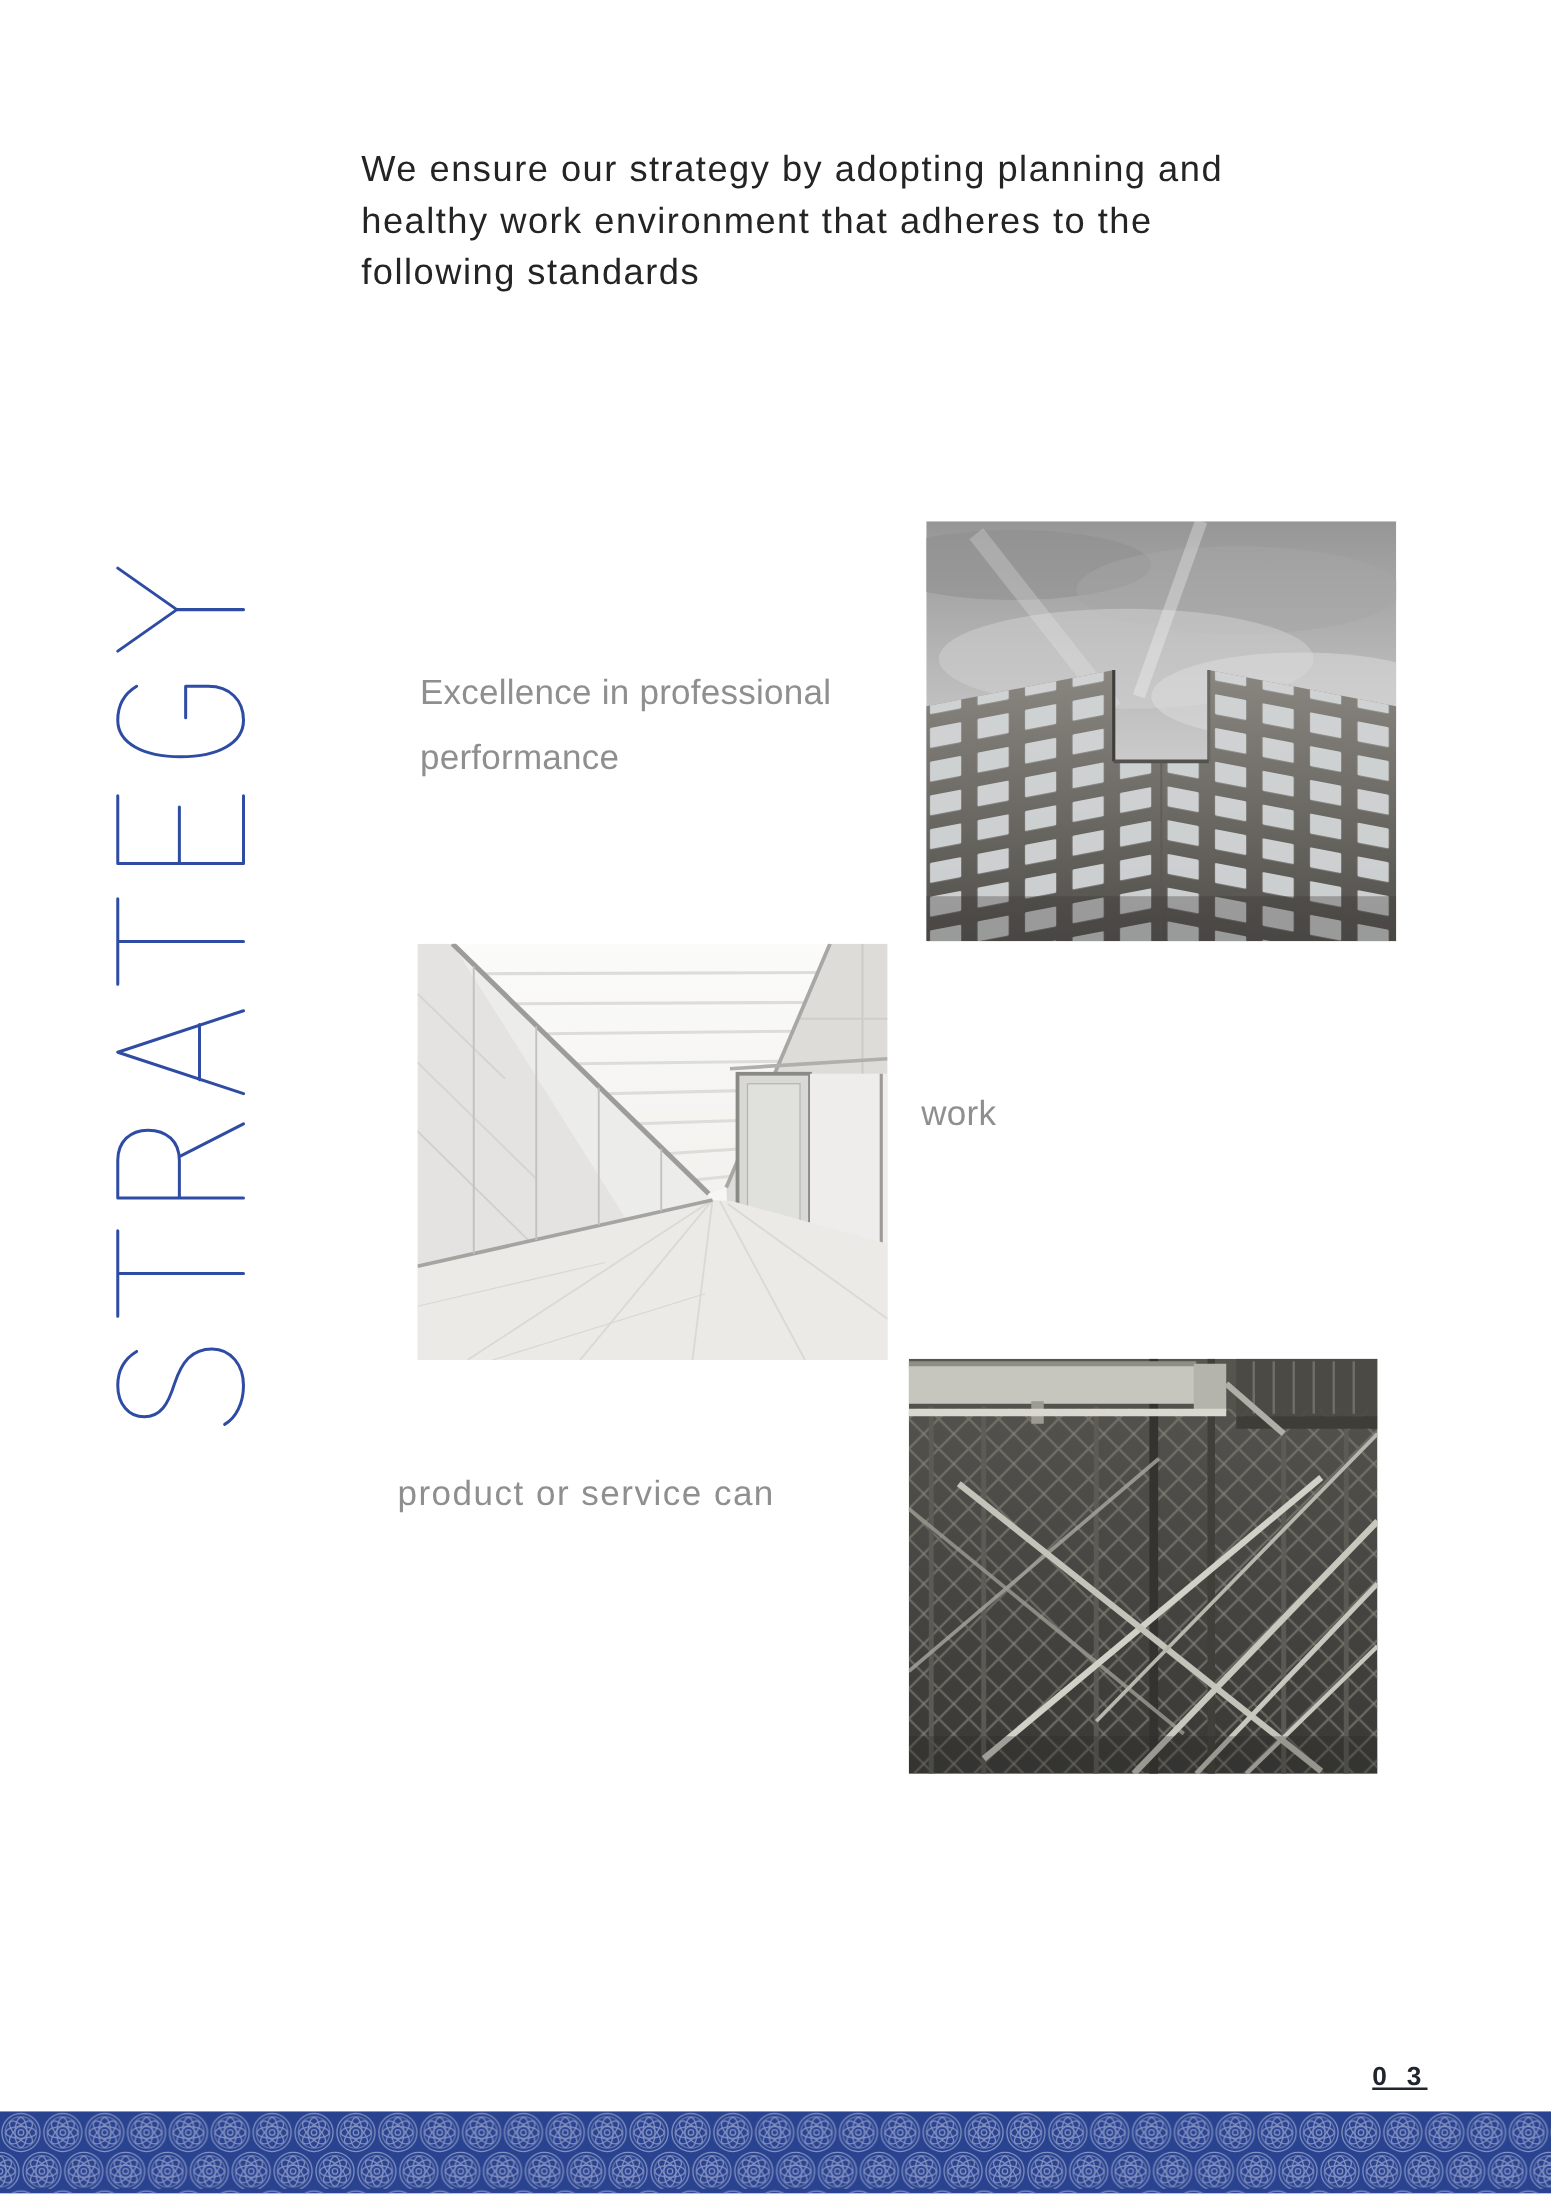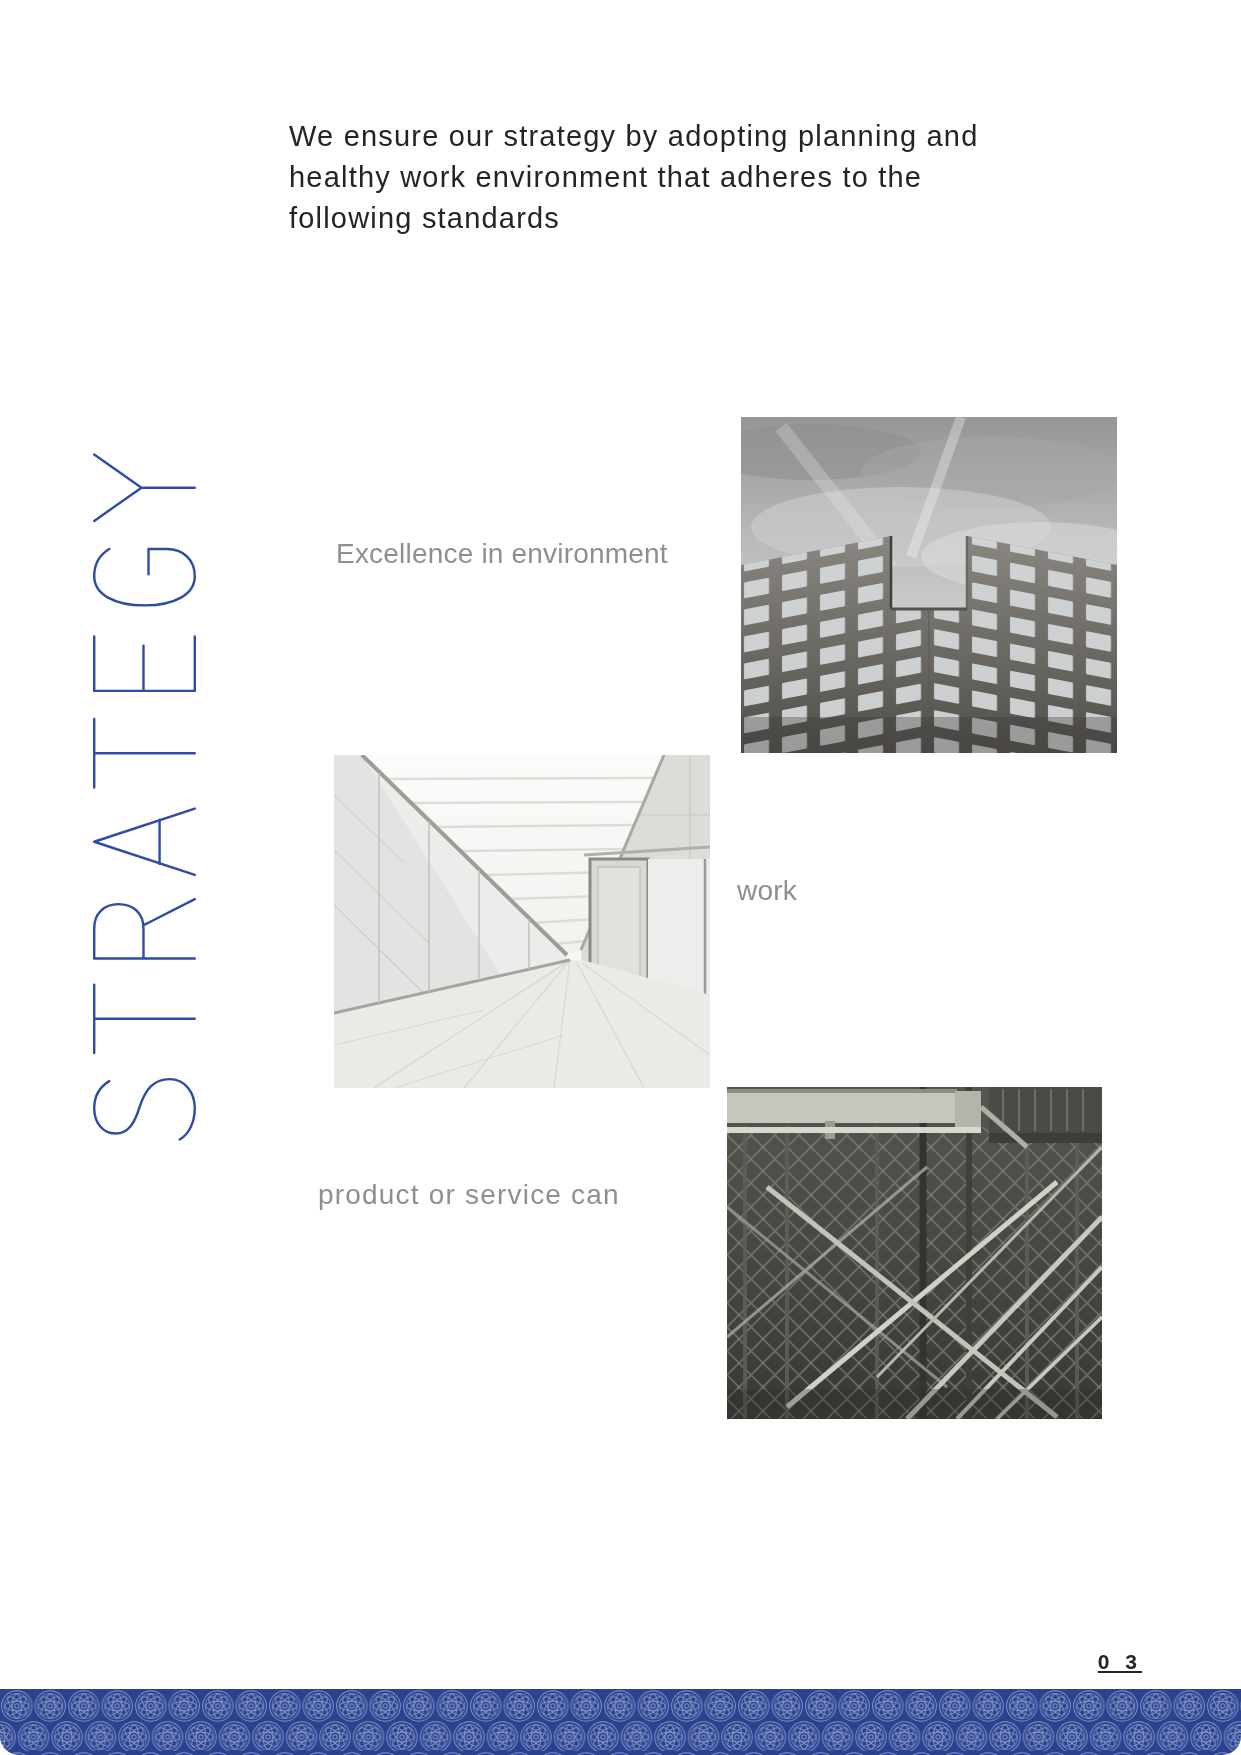--- a/index.html
+++ b/index.html
@@ -8,21 +8,20 @@
     --caption-gray:#8f8f8f;
     --footer-bg:#2a4390;
     --footer-pattern:#8f9cc9;
     --page-number:#20242b;
   }
   html,body{margin:0;padding:0;background:#fff;}
   .page{
     position:relative;width:1241px;height:1755px;margin:0 auto;
     background:#ffffff;overflow:hidden;
     font-family:"Liberation Sans","DejaVu Sans",sans-serif;
-    border-radius:19px;
   }
   
   .intro{
     position:absolute;left:289px;top:116px;width:810px;
     font-size:29px;line-height:41px;letter-spacing:1.2px;
     color:var(--body-text);white-space:nowrap;
   }
   
   .side-title{
     position:absolute;left:-201px;top:744px;width:690px;height:107px;
@@ -244,21 +243,22 @@
       <rect x="0" y="6" width="230" height="30" fill="#c7c6be"></rect>
       <rect x="228" y="4" width="26" height="38" fill="#b5b4ac"></rect>
       <rect x="98" y="34" width="10" height="18" fill="#9c9b93"></rect>
       <rect x="0" y="40" width="254" height="6" fill="#d9d8d0"></rect>
       <path d="M254,20 L300,60" stroke="#b0afa7" stroke-width="5"></path>
       <rect x="0" y="302" width="375" height="30" fill="#2c2b28" opacity="0.3"></rect>
     </svg>
   </figure>
 
   <div class="caption caption-excellence">
-    <div>Excellence in environment</div>
+    <div>Excellence in professional</div>
+    <div>performance</div>
   </div>
 
   <div class="caption caption-commitment">
     <div>work</div>
   </div>
 
   <div class="caption caption-reason">
     <div>product or service can</div>
   </div>
 

